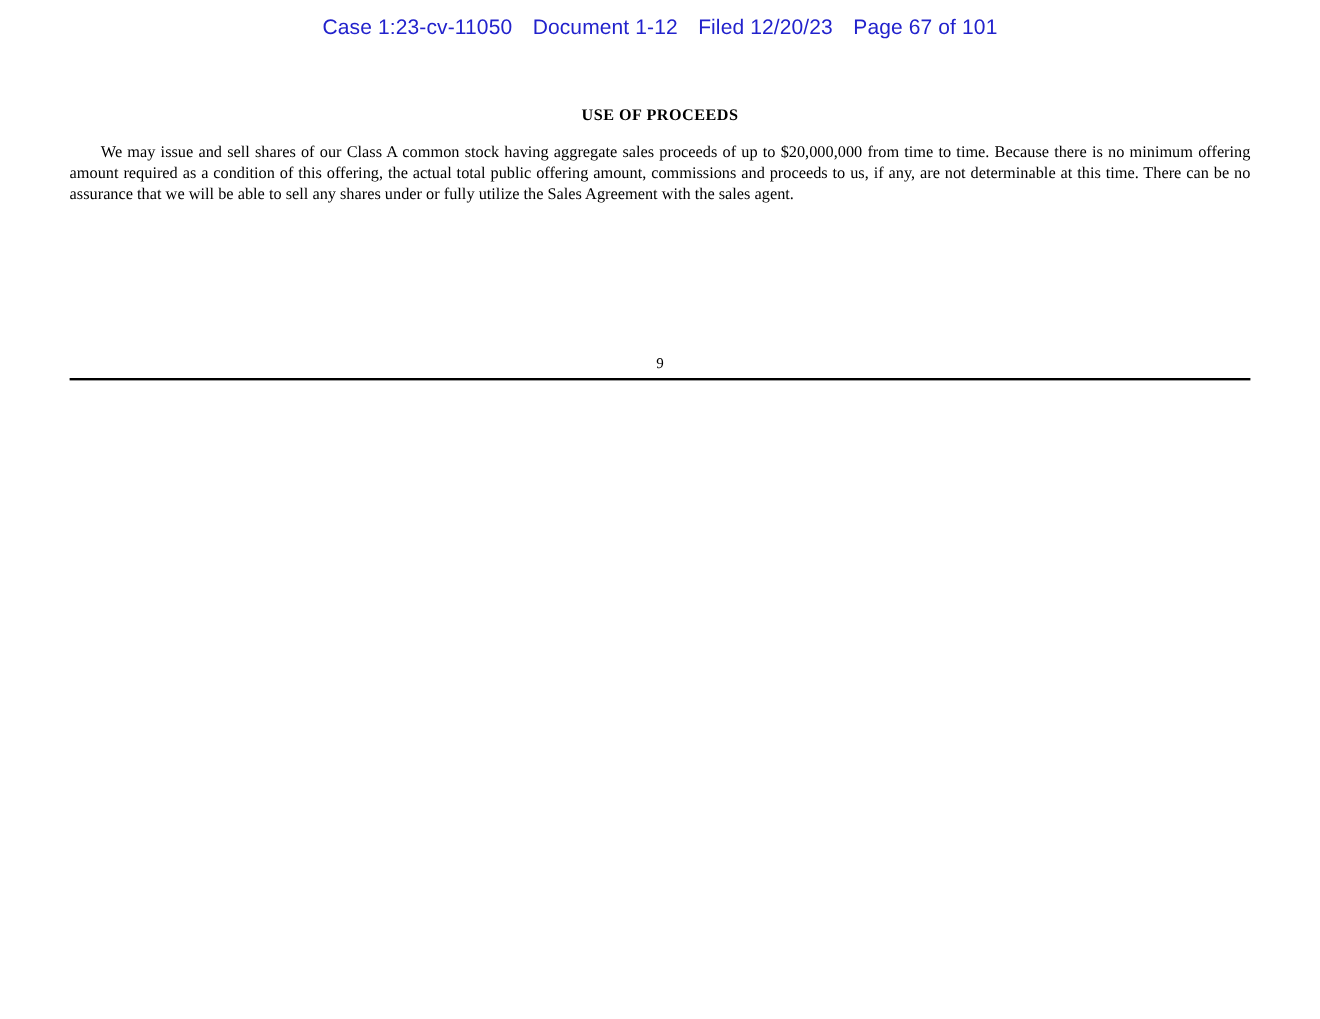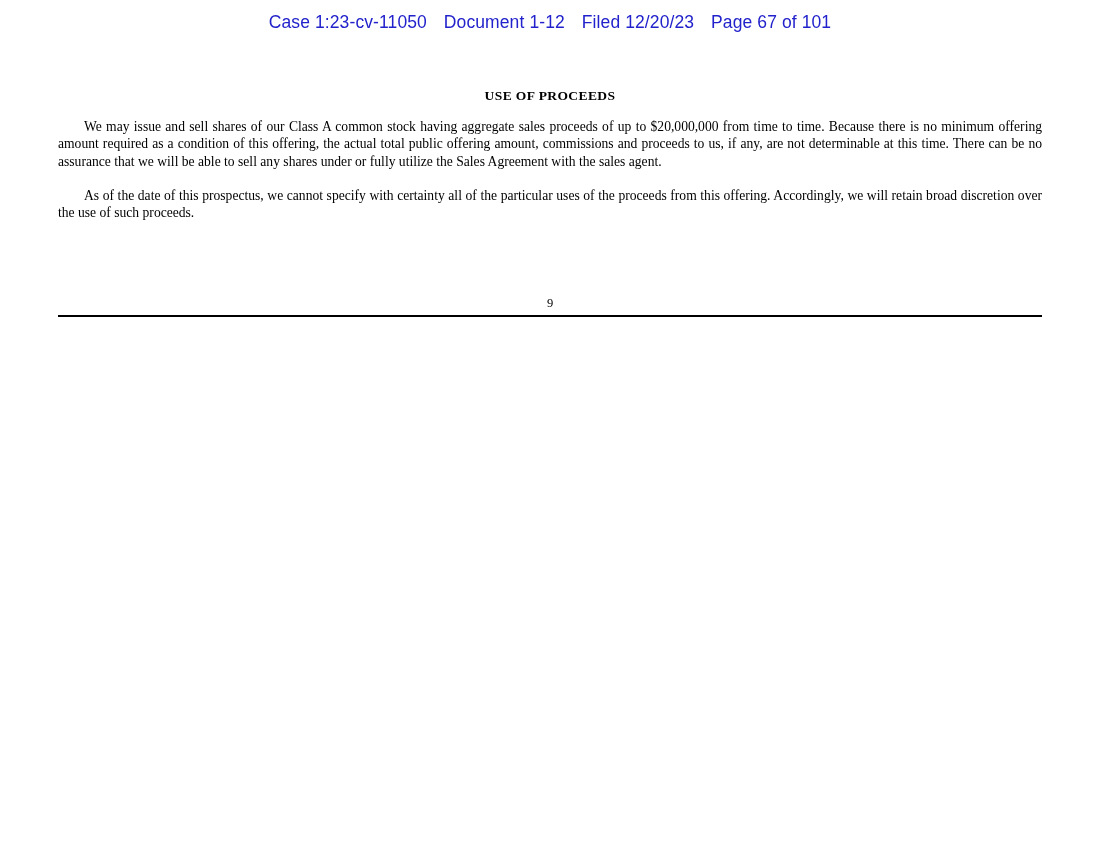--- a/index.html
+++ b/index.html
@@ -80,19 +80,18 @@
   <div class="court-stamp">
     <span>Case 1:23-cv-11050</span>
     <span>Document 1-12</span>
     <span>Filed 12/20/23</span>
     <span>Page 67 of 101</span>
   </div>
 
   <div class="doc-body">
     <h1 class="doc-title">USE OF PROCEEDS</h1>
     <p class="para">We may issue and sell shares of our Class A common stock having aggregate sales proceeds of up to $20,000,000 from time to time. Because there is no minimum offering amount required as a condition of this offering, the actual total public offering amount, commissions and proceeds to us, if any, are not determinable at this time. There can be no assurance that we will be able to sell any shares under or fully utilize the Sales Agreement with the sales agent.</p>
-    <p class="para">As of the date of this prospectus, we cannot specify with certainty all of the particular uses of the proceeds from this offering. Accordingly, we will retain broad discretion over the use of such proceeds.</p>
   </div>
 
   <div class="page-number">9</div>
   <div class="footer-rule"></div>
 
 </div>
 
 </body></html>

